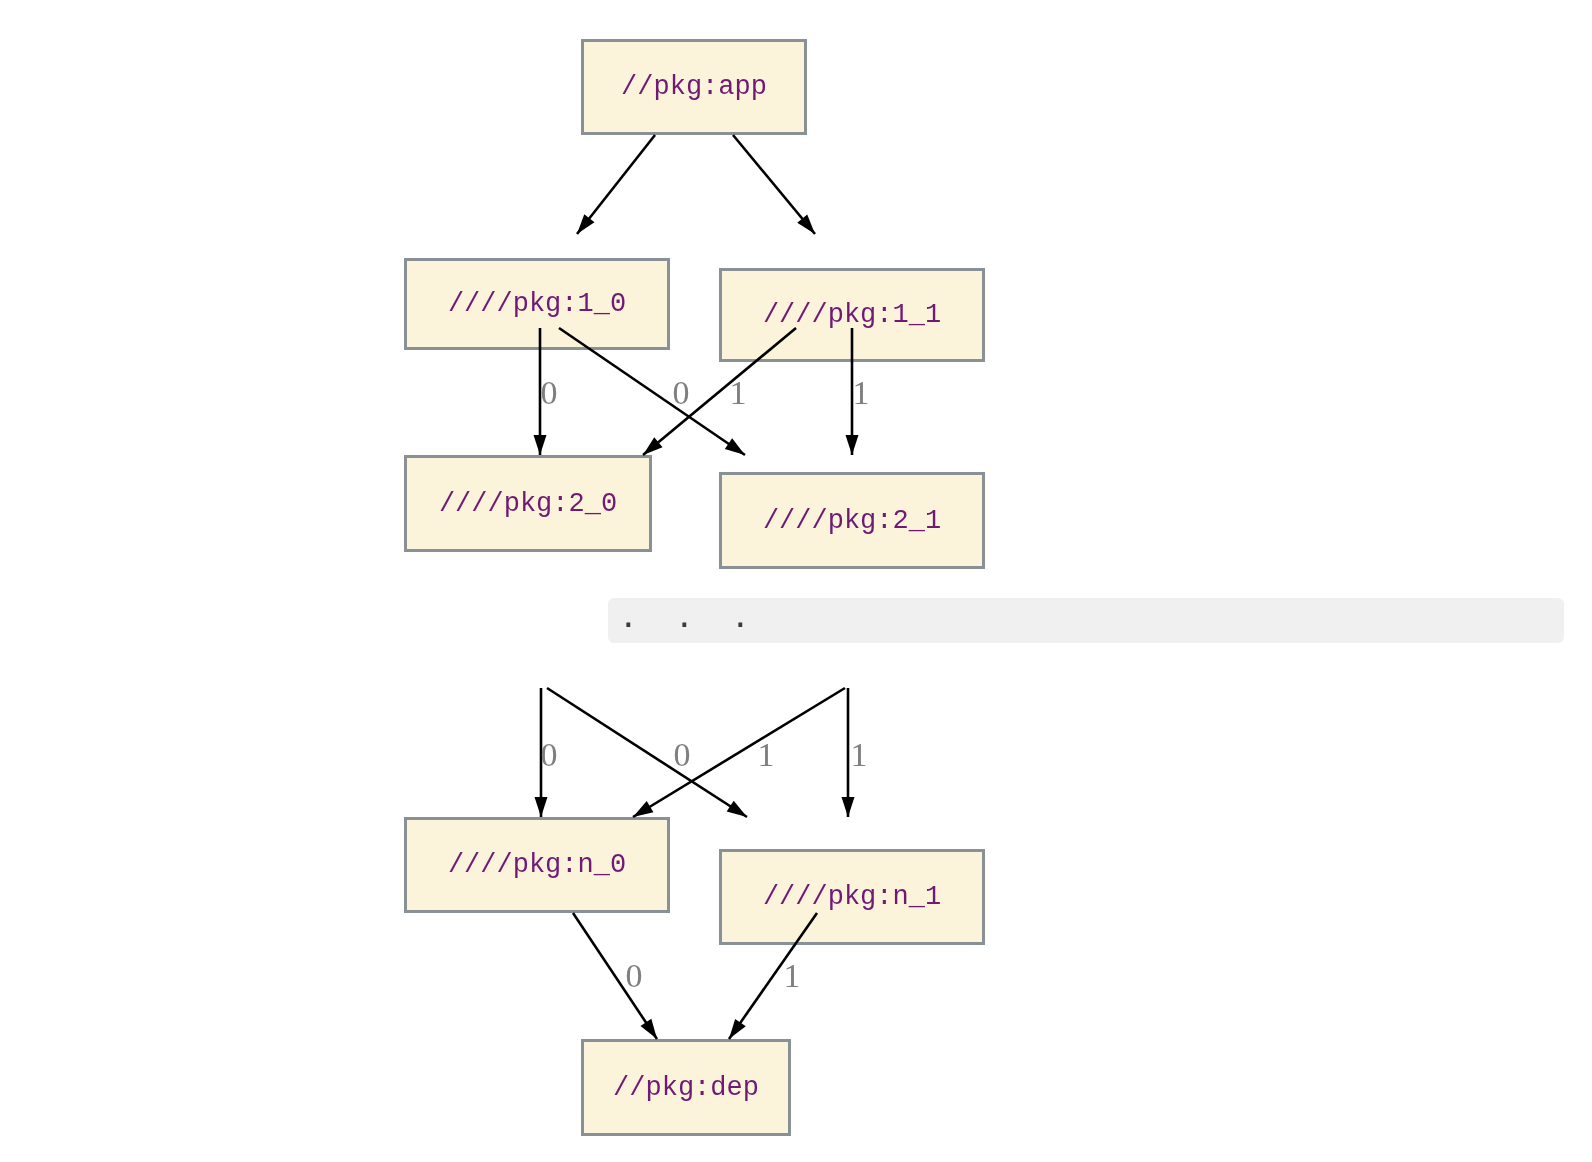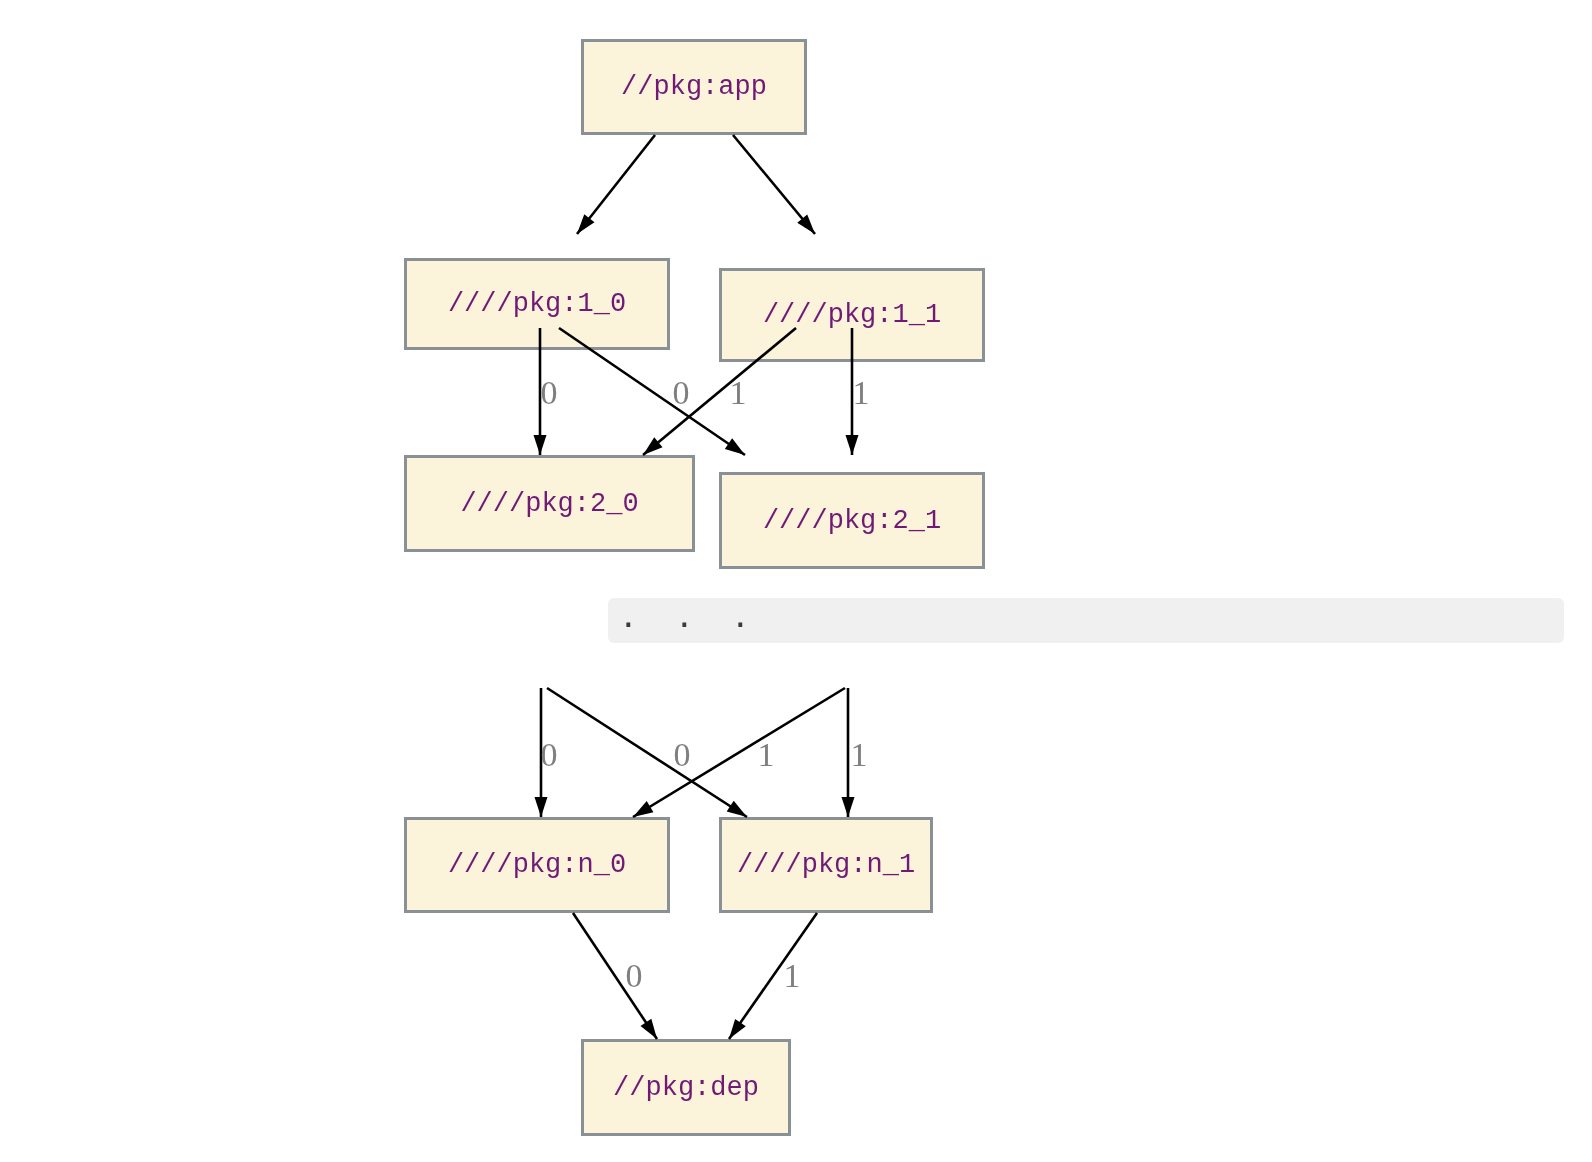--- a/index.html
+++ b/index.html
@@ -79,37 +79,37 @@
   </div>
 
   <div class="node" style="left:404px;top:234px;width:266px;height:92px;margin-top:24px;">
     <span>////pkg:1_0</span>
   </div>
 
   <div class="node" style="left:719px;top:234px;width:266px;height:94px;margin-top:34px;">
     <span>////pkg:1_1</span>
   </div>
 
-  <div class="node" style="left:404px;top:455px;width:291px;height:97px;">
+  <div class="node" style="left:404px;top:455px;width:248px;height:97px;">
     <span>////pkg:2_0</span>
   </div>
 
   <div class="node" style="left:719px;top:455px;width:266px;height:97px;margin-top:17px;">
     <span>////pkg:2_1</span>
   </div>
 
   <div class="ellipsis-bar">
     <span>.  .  .</span>
   </div>
 
   <div class="node" style="left:404px;top:817px;width:266px;height:96px;">
     <span>////pkg:n_0</span>
   </div>
 
-  <div class="node" style="left:719px;top:817px;width:214px;height:96px;">
+  <div class="node" style="left:719px;top:849px;width:266px;height:96px;">
     <span>////pkg:n_1</span>
   </div>
 
   <div class="node" style="left:581px;top:1039px;width:210px;height:97px;">
     <span>//pkg:dep</span>
   </div>
 
   <svg class="edges" viewBox="0 0 1592 1162" xmlns="http://www.w3.org/2000/svg">
     <defs>
       <marker id="arrow" viewBox="0 0 22 16" refX="21" refY="8" markerWidth="22" markerHeight="16" markerUnits="userSpaceOnUse" orient="auto">

